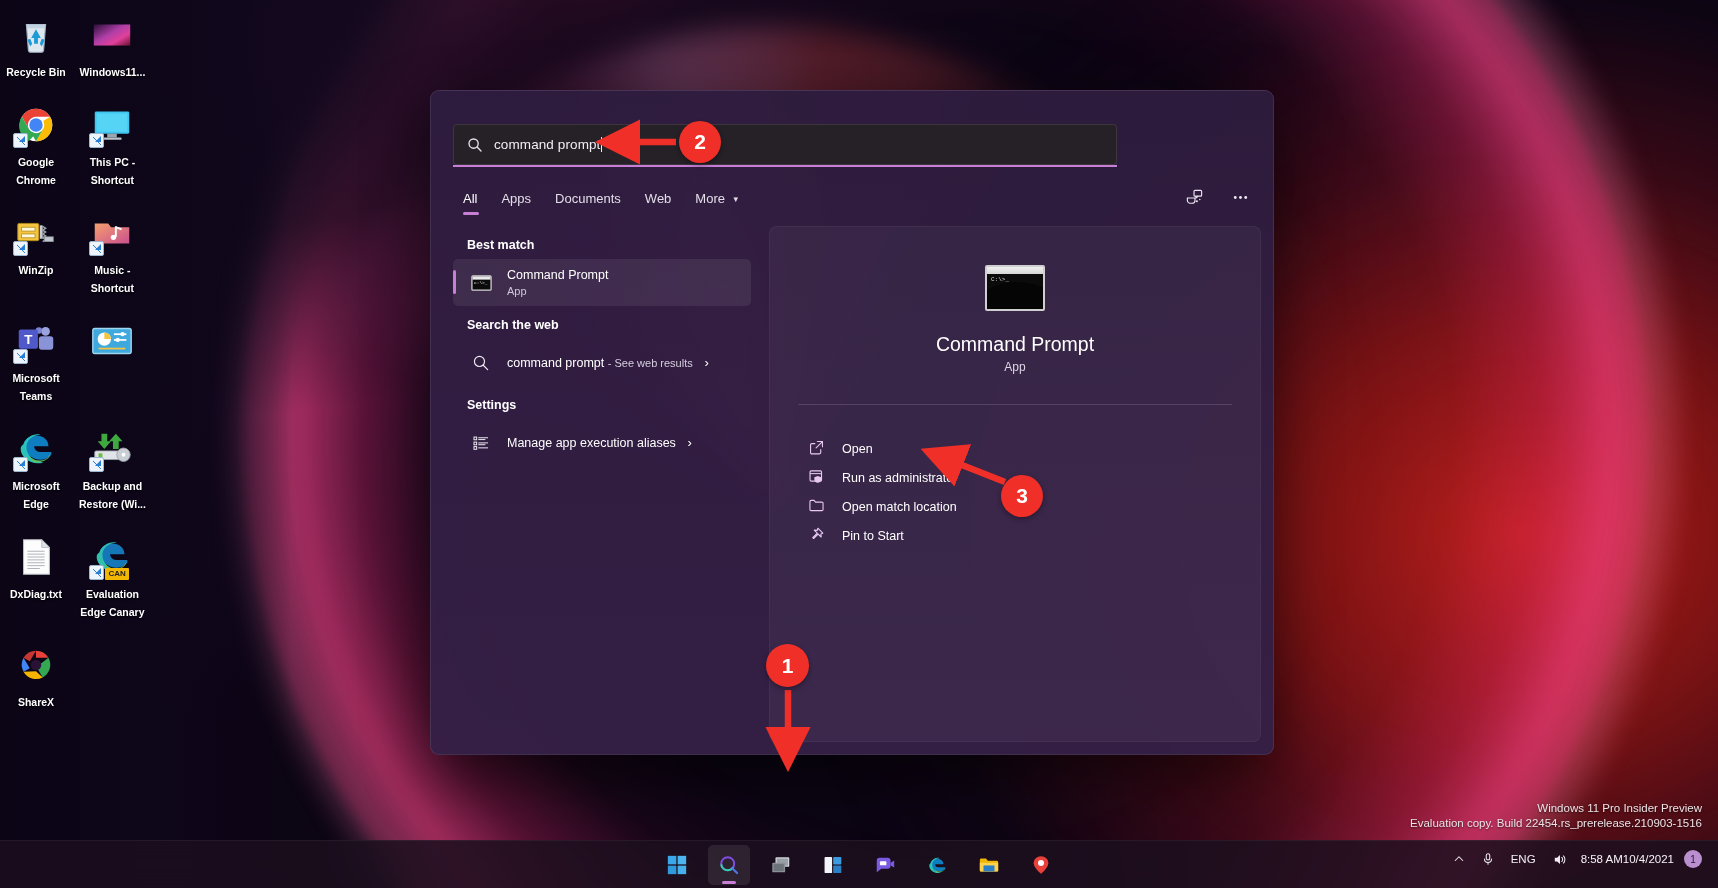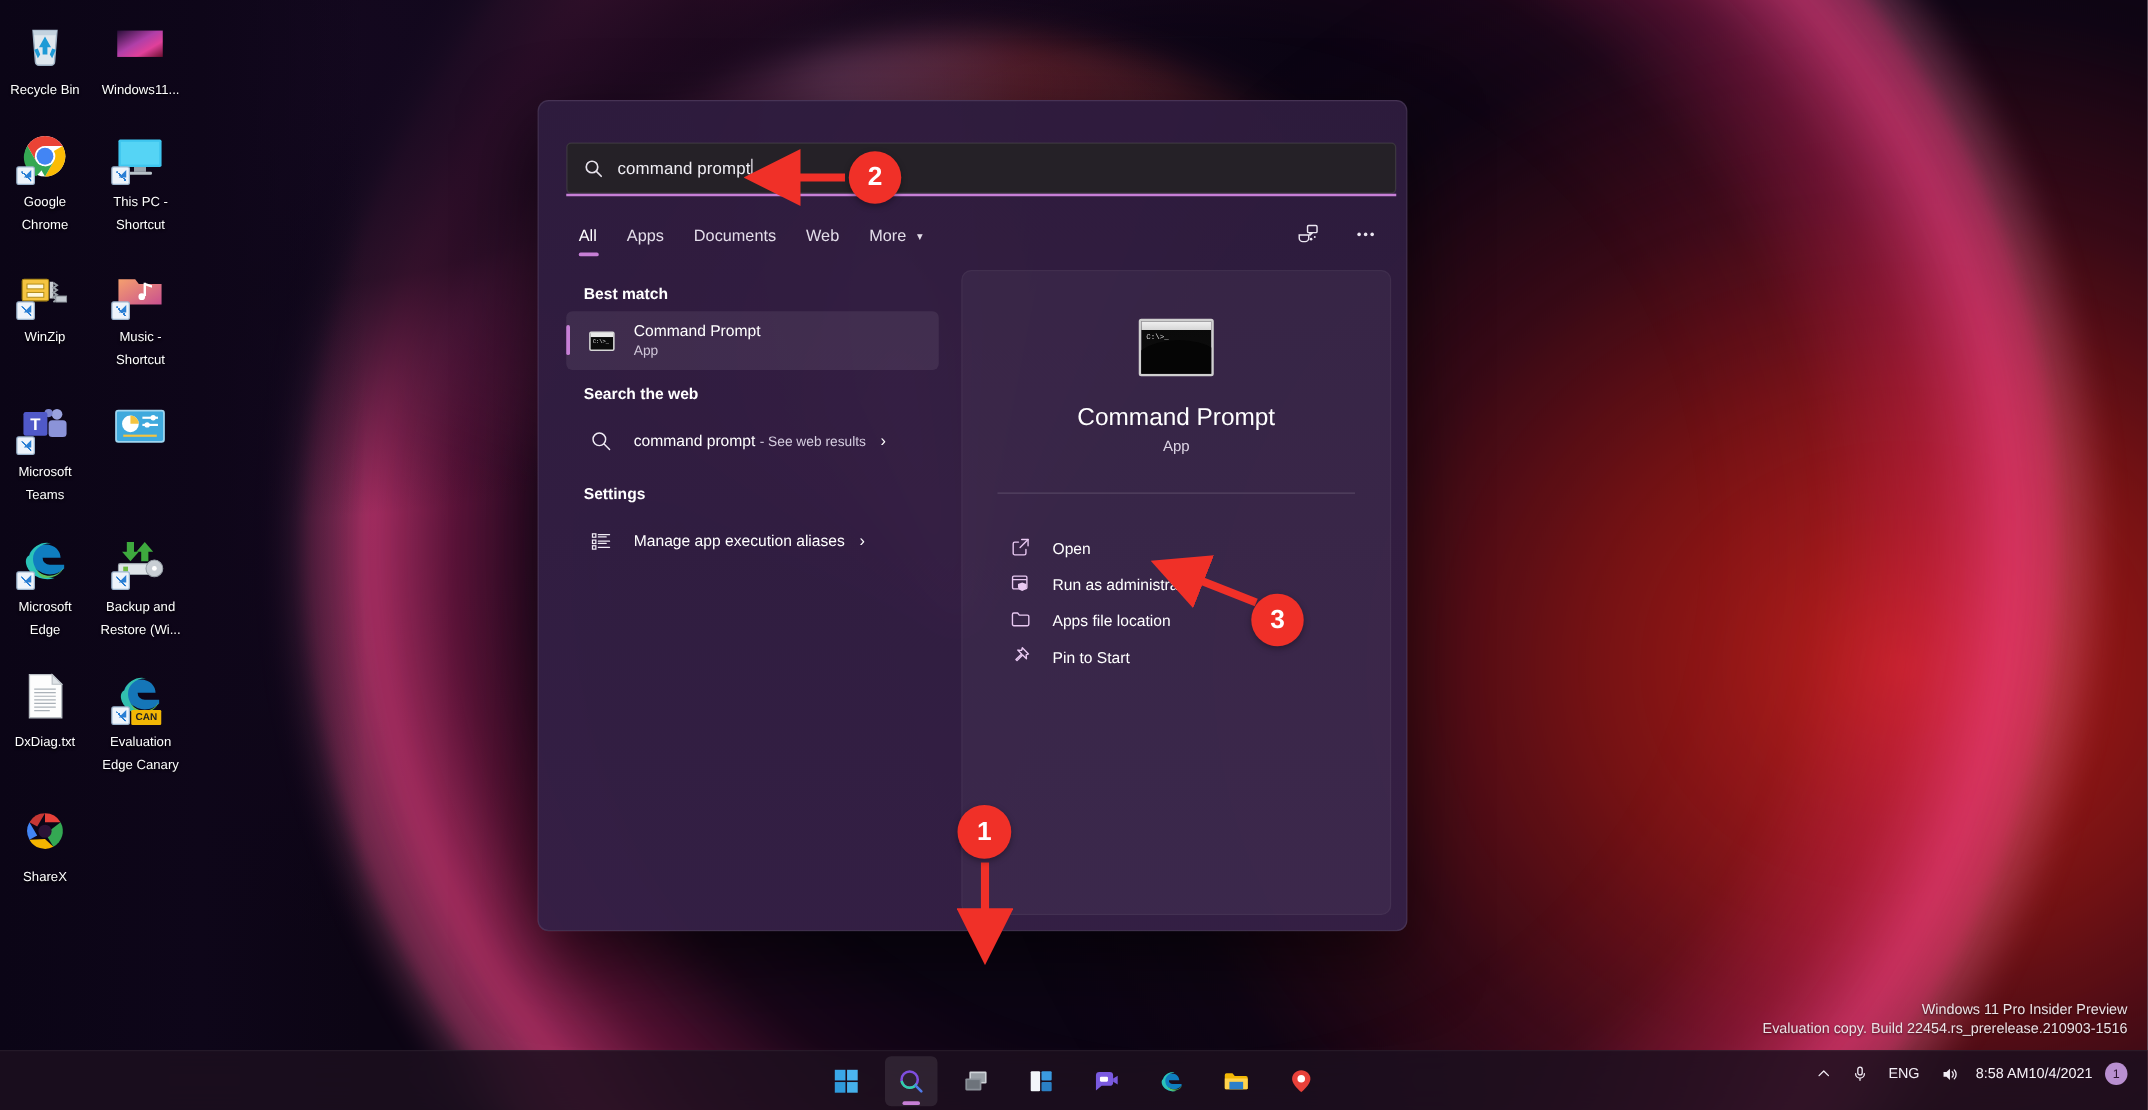--- a/index.html
+++ b/index.html
@@ -66,39 +66,39 @@
     width:72px; display:inline-block; vertical-align:top;
     text-align:center; margin:0 0 14px 0; padding:4px 1px;
     cursor:default;
   }
   .dicon .glyph{
     width:46px; height:46px; margin:0 auto 4px; position:relative;
     display:block;
   }
   .dicon .lbl{
     font-size:10.5px; color:#fff; line-height:12px;
-    text-shadow:0 1px 2px rgba(0,0,0,0.95); word-wrap:break-word;
+    text-shadow:0 1px 2px rgba(0,0,0,0.95); word-wrap:break-word;font-weight:bold;
   }
   .shortcut-arrow{
     position:absolute; left:0; bottom:0; width:15px; height:15px;
     background:#eef4fb; border:1px solid #9db6cf; border-radius:2px;
   }
   .shortcut-arrow::after{
     content:""; position:absolute; left:3px; top:3px; width:8px; height:8px;
     background:
       linear-gradient(45deg, transparent 45%, #2a7fd4 45%, #2a7fd4 55%, transparent 55%);
   }
   .shortcut-arrow::before{
     content:""; position:absolute; right:2px; top:2px;
     border-left:6px solid transparent; border-bottom:6px solid #2a7fd4;
   }
 
   
   #search-panel{
-    position:absolute; left:430px; top:80px; width:696px; height:665px;
+    position:absolute; left:430px; top:90px; width:844px; height:665px;
     background:linear-gradient(180deg, rgba(46,28,62,0.97) 0%, rgba(53,32,70,0.97) 100%);
     border:1px solid rgba(255,255,255,0.09);
     border-radius:9px;
     box-shadow:0 22px 60px rgba(0,0,0,0.55);
     overflow:hidden;
   }
   #searchbox-wrap{
     position:absolute; left:22px; top:33px; width:664px; height:41px;
   }
   #searchbox{
@@ -611,21 +611,21 @@
         </span>
         <span class="albl">Run as administrator</span>
       </div>
 
       <div class="act">
         <span class="aico">
           <svg viewBox="0 0 20 20" width="17" height="17">
             <path d="M2.3 5.3A1.3 1.3 0 0 1 3.6 4h3.6l1.6 2h7.6A1.3 1.3 0 0 1 17.7 7.3v7.4A1.3 1.3 0 0 1 16.4 16H3.6a1.3 1.3 0 0 1-1.3-1.3z" fill="none" stroke="#e9c9f2" stroke-width="1.3" stroke-linejoin="round"></path>
           </svg>
         </span>
-        <span class="albl">Apps file location</span>
+        <span class="albl">Open match location</span>
       </div>
 
       <div class="act">
         <span class="aico">
           <svg viewBox="0 0 20 20" width="17" height="17">
             <path d="M11.6 2.6l5.8 5.8-2.2 1 .3 3.6-3.6-3.6-5.3 5.3-1-1 5.3-5.3L7.3 4.8l3.6.3z" fill="none" stroke="#e9c9f2" stroke-width="1.3" stroke-linejoin="round"></path>
           </svg>
         </span>
         <span class="albl">Pin to Start</span>
       </div>

